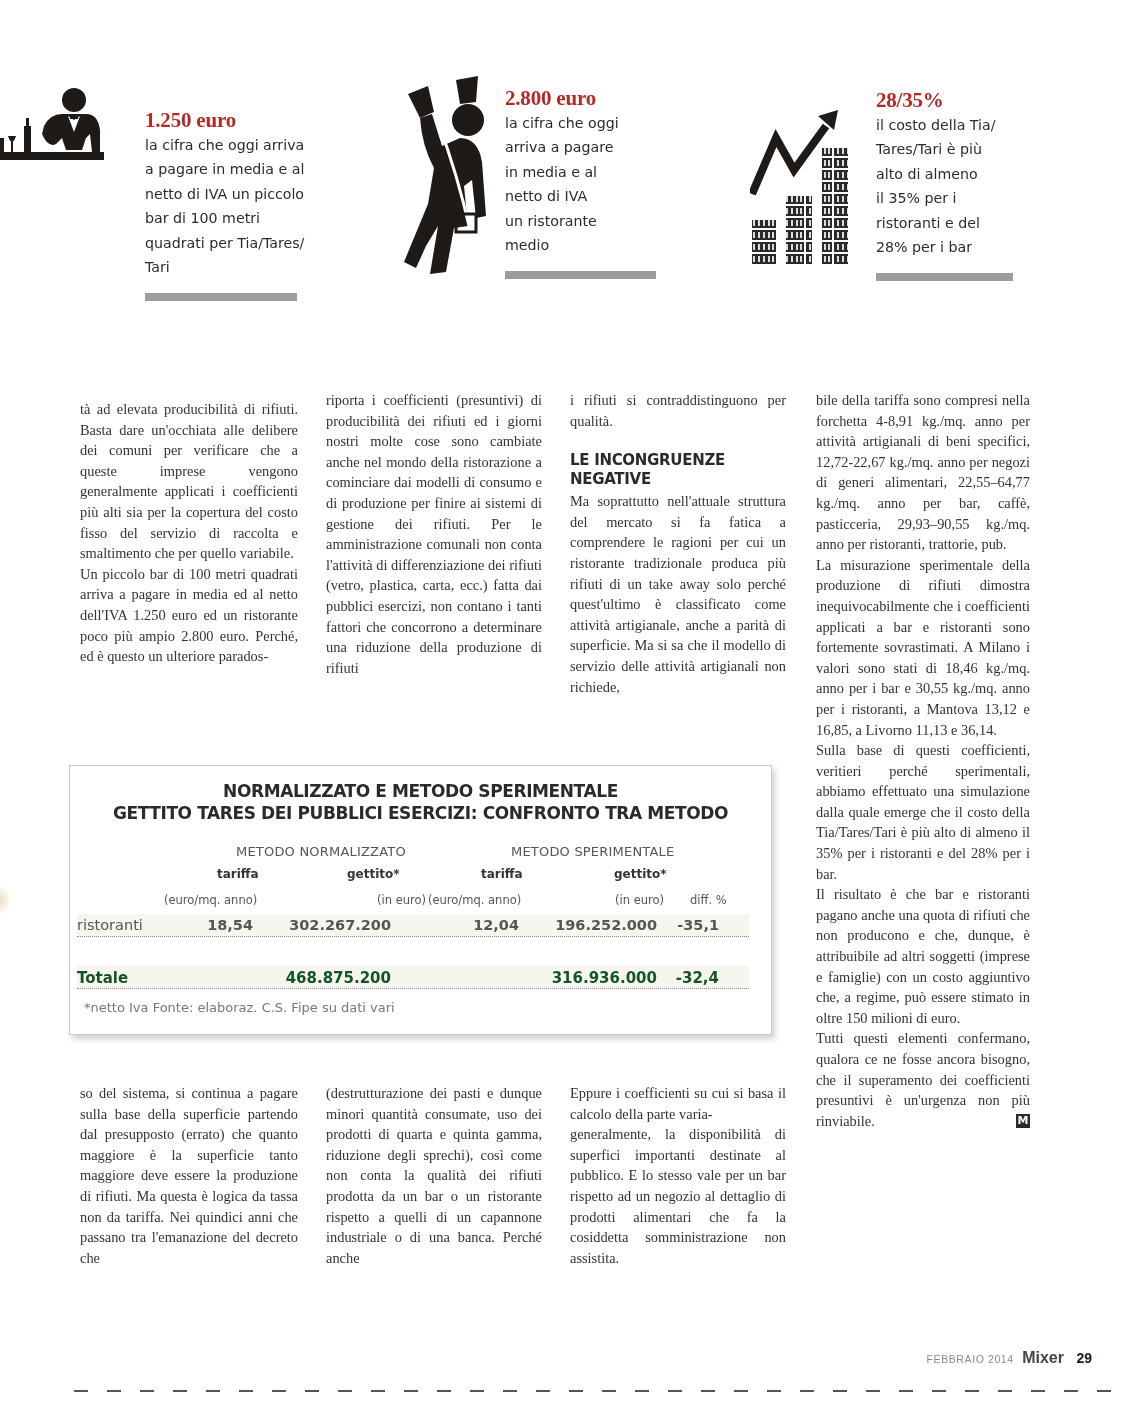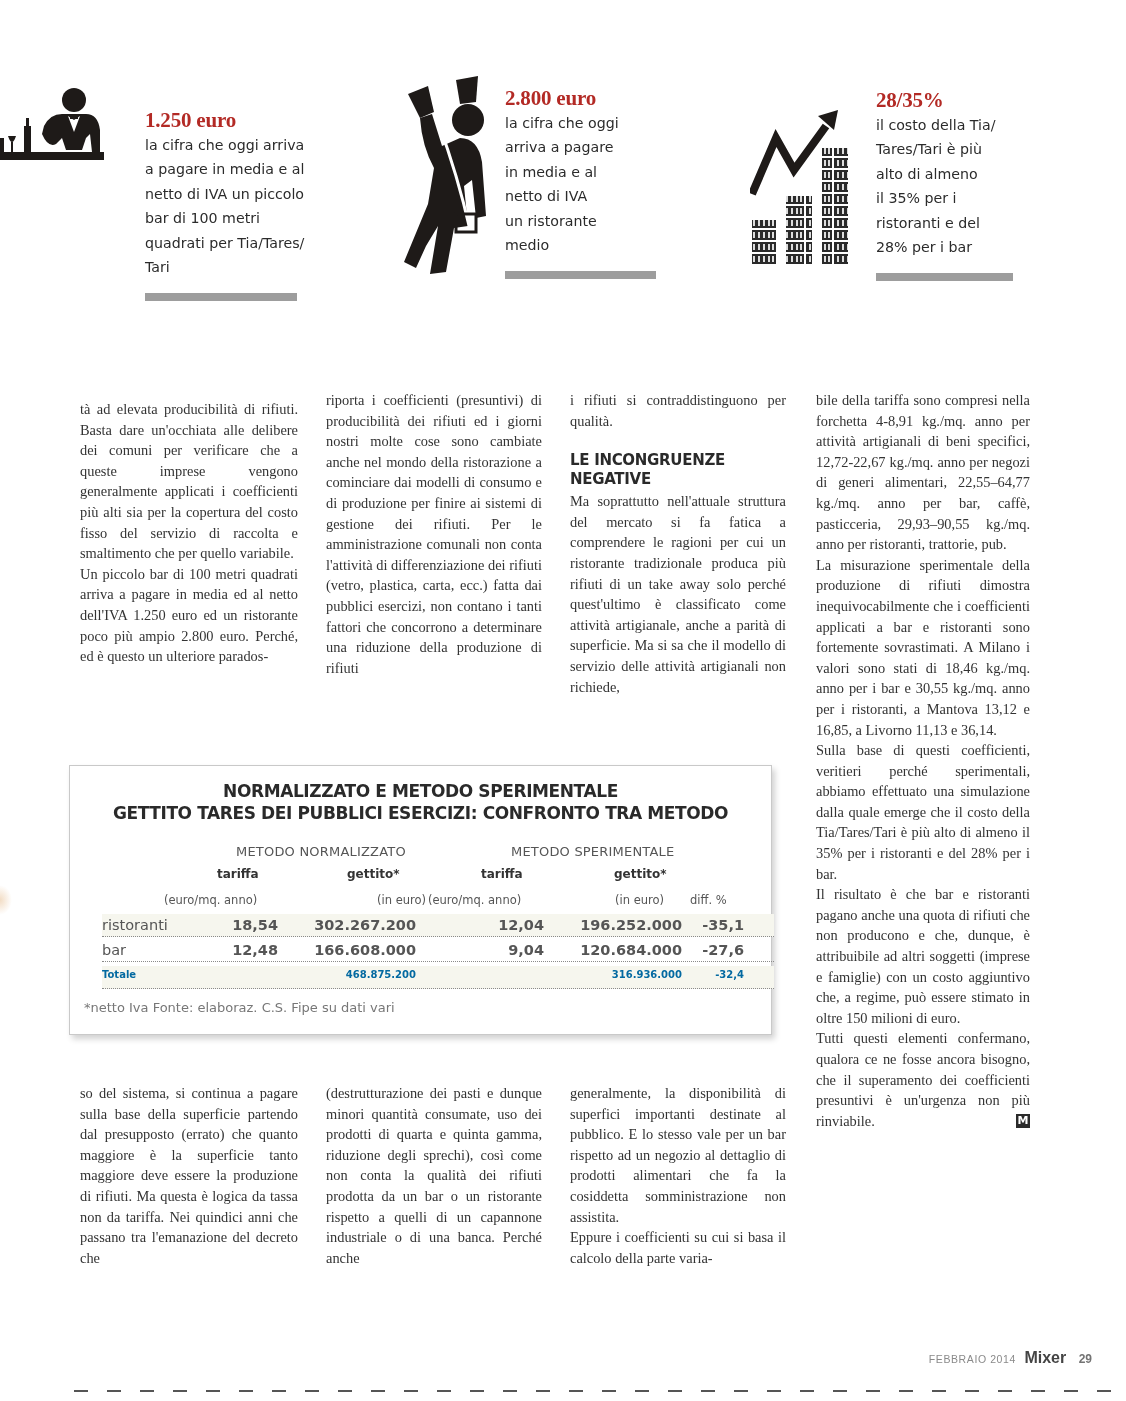--- a/index.html
+++ b/index.html
@@ -35,32 +35,32 @@
   .subhead { font-family: "DejaVu Sans", sans-serif; font-weight: bold; font-size: 15px; line-height: 19px; color: #2a2a2a; margin: 20px 0 2px 0; text-align: left; letter-spacing: -0.3px; }
   .endmark { display: inline-block; width: 14px; height: 14px; background: #2a2a2a; color: #fff; font-family: "DejaVu Sans", sans-serif; font-weight: bold; font-size: 11px; line-height: 14px; text-align: center; float: right; margin-top: 3px; }
 
   
   #tablebox { position: absolute; left: 69px; top: 765px; width: 703px; height: 270px; background: #fff; border: 1px solid #c9c9c9; box-shadow: 3px 4px 6px rgba(0,0,0,0.18); }
   #tablebox .tb-title { position: absolute; left: 0; right: 0; top: 14px; text-align: center; font-family: "DejaVu Sans", sans-serif; font-weight: bold; font-size: 17px; line-height: 22px; color: #2a2a2a; letter-spacing: -0.4px; }
   .t-abs { position: absolute; font-family: "DejaVu Sans", sans-serif; color: #444; white-space: nowrap; }
   .grp { font-size: 13px; letter-spacing: 0.2px; color: #555; top: 78px; }
   .colhead { font-weight: bold; font-size: 12px; top: 101px; color: #333; }
   .unit { font-size: 11.5px; top: 127px; color: #555; }
-  .row { position: absolute; left: 32px; width: 672px; height: 23px; border-bottom: 1px dotted #8a8a8a; font-family: "DejaVu Sans", sans-serif; font-size: 14.5px; color: #555; }
+  .row { position: absolute; left: 7px; width: 672px; height: 23px; border-bottom: 1px dotted #8a8a8a; font-family: "DejaVu Sans", sans-serif; font-size: 14.5px; color: #555; }
   .row.zebra { background: #f6f6ee; }
   .row span { position: absolute; top: 3px; white-space: nowrap; }
   .row .r { text-align: right; font-weight: bold; }
-  .row.total { font-weight: bold; color: #0369a1; font-size: 10px; }
+  .row.total { font-weight: bold; color: #14532d; font-size: 15px; }
   .tb-note { position: absolute; left: 14px; top: 234px; font-family: "DejaVu Sans", sans-serif; font-size: 13px; color: #777; }
 
   
   #footer { position: absolute; top: 1349px; right: 34px; font-family: "Liberation Sans", sans-serif; white-space: nowrap; }
   #footer .f-date { font-size: 10.5px; letter-spacing: 0.6px; color: #8a8a8a; }
   #footer .f-mag { font-size: 16px; font-weight: bold; color: #444; margin-left: 4px; }
-  #footer .f-page { font-size: 12px; font-weight: bold; color: #737373; margin-left: 8px; }
+  #footer .f-page { font-size: 14px; font-weight: bold; color: #0f172a; margin-left: 8px; }
   #dashes { position: absolute; top: 1390px; left: 0; width: 1126px; height: 2px; background: repeating-linear-gradient(90deg, #555 0 14px, transparent 14px 33px); left: 74px; }
   #bleed { position: absolute; left: 0; top: 885px; width: 12px; height: 30px; background: radial-gradient(ellipse at left, #f2dcc4 0, rgba(255,255,255,0) 70%); }
 </style>
 </head>
 <body>
 
 <div>
 
   <svg class="pict" style="left:0;top:86px" width="105" height="75" viewBox="0 0 105 75">
     <circle cx="74" cy="14" r="12" fill="#1e1a18"></circle>
@@ -186,47 +186,39 @@
   <div class="t-abs unit" style="left:620px">diff. %</div>
 
   <div class="row zebra" style="top:148px">
     <span style="left:0">ristoranti</span>
     <span class="r" style="right:496px">18,54</span>
     <span class="r" style="right:358px">302.267.200</span>
     <span class="r" style="right:230px">12,04</span>
     <span class="r" style="right:92px">196.252.000</span>
     <span class="r" style="right:30px">-35,1</span>
   </div>
-  <div class="row" style="top:173px">
-    <span style="left:0">bar</span>
-    <span class="r" style="right:496px">12,48</span>
-    <span class="r" style="right:358px">166.608.000</span>
-    <span class="r" style="right:230px">9,04</span>
-    <span class="r" style="right:92px">120.684.000</span>
-    <span class="r" style="right:30px">-27,6</span>
-  </div>
   <div class="row zebra total" style="top:200px">
     <span style="left:0">Totale</span>
     <span class="r" style="right:358px">468.875.200</span>
     <span class="r" style="right:92px">316.936.000</span>
     <span class="r" style="right:30px">-32,4</span>
   </div>
 
   <div class="tb-note">*netto Iva Fonte: elaboraz. C.S. Fipe su dati vari</div>
 </div>
 
 <div class="col" id="c1b">
   <p>so del sistema, si continua a pagare sulla base della superficie partendo dal presupposto (errato) che quanto maggiore è la superficie tanto maggiore deve essere la produzione di rifiuti. Ma questa è logica da tassa non da tariffa. Nei quindici anni che passano tra l'emanazione del decreto che</p>
 </div>
 <div class="col" id="c2b">
   <p>(destrutturazione dei pasti e dunque minori quantità consumate, uso dei prodotti di quarta e quinta gamma, riduzione degli sprechi), così come non conta la qualità dei rifiuti prodotta da un bar o un ristorante rispetto a quelli di un capannone industriale o di una banca. Perché anche</p>
 </div>
 <div class="col" id="c3b">
+  <p>Eppure i coefficienti su cui si basa il calcolo della parte varia-</p>
   <p>generalmente, la disponibilità di superfici importanti destinate al pubblico. E lo stesso vale per un bar rispetto ad un negozio al dettaglio di prodotti alimentari che fa la cosiddetta somministrazione non assistita.</p>
-  <p>Eppure i coefficienti su cui si basa il calcolo della parte varia-</p>
 </div>
 
 <div id="footer">
   <span class="f-date">FEBBRAIO 2014</span>
   <span class="f-mag">Mixer</span>
   <span class="f-page">29</span>
 </div>
 <div id="dashes"></div>
 <div id="bleed"></div>
 

